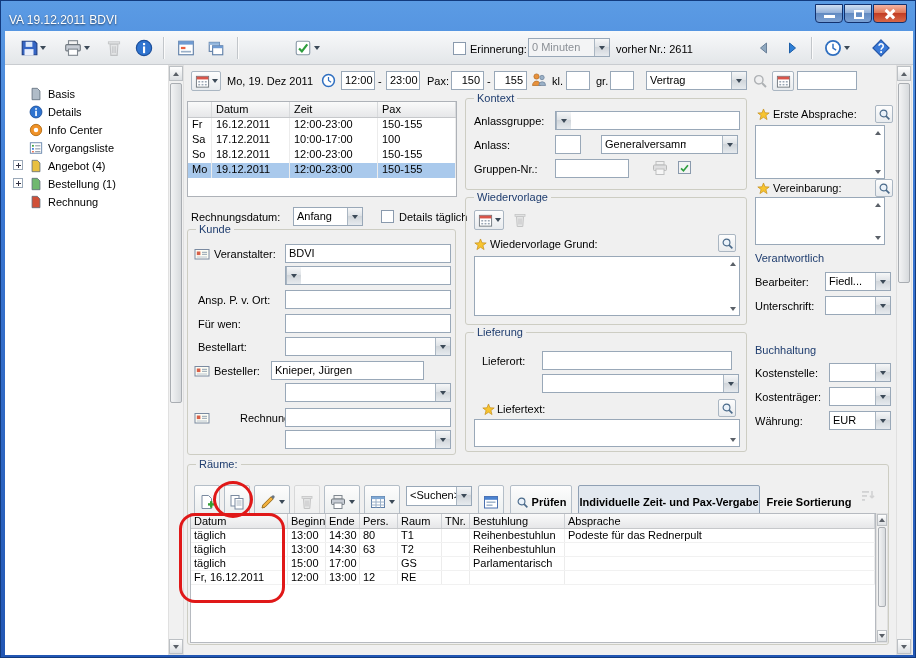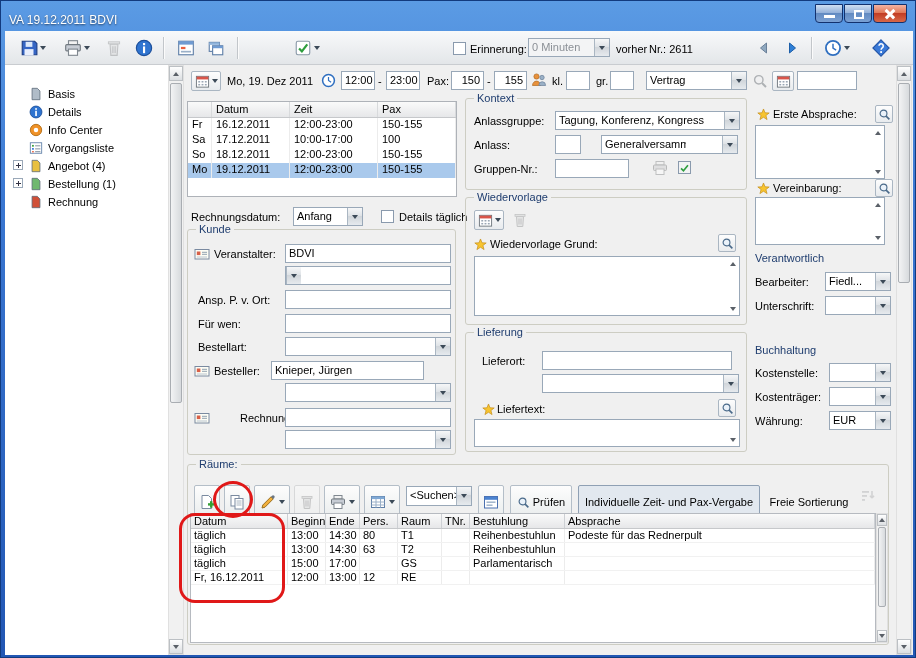--- a/index.html
+++ b/index.html
@@ -50,21 +50,21 @@
 .dtable{position:absolute;left:186px;top:100px;width:270px;height:96px;background:#fff;border:1px solid #aeb2b8;overflow:hidden;}
 .dt-h{display:flex;height:16px;background:linear-gradient(#fafafa,#e6e7e9);border-bottom:1px solid #c6c8cb;}
 .dt-h span{padding:1px 4px;border-right:1px solid #d8dadc;overflow:hidden;white-space:nowrap;}
 .dt-r{display:flex;height:15px;}
 .dt-r span{padding:0 4px;border-right:1px solid #ececec;overflow:hidden;white-space:nowrap;}
 .dt-r.sel{background:#a9c9ec;}
 .cw0{width:24px;flex:none;}.cw1{width:78px;flex:none;}.cw2{width:88px;flex:none;}.cw3{flex:1;}
 .note{position:absolute;background:#fff;border:1px solid #99a8b8;}
 .msb-u,.msb-d{position:absolute;right:2px;width:9px;height:9px;display:flex;align-items:center;justify-content:center;}
 .msb-u{top:2px;}.msb-d{bottom:2px;}
-.rbtn{position:absolute;top:20px;height:34px;display:flex;align-items:center;justify-content:center;gap:3px;border:1px solid #b4bec8;background:linear-gradient(#fdfdfd,#e9eced);border-radius:2px;padding:5px 4px;white-space:nowrap;}
+.rbtn{position:absolute;top:20px;height:34px;display:flex;align-items:center;justify-content:center;gap:3px;border:1px solid #b4bec8;background:linear-gradient(#fdfdfd,#e9eced);border-radius:2px;padding:5px 4px;white-space:nowrap;font-weight:bold;}
 .rbtn.toggle{background:#e2e8ef;border-color:#8fa0b4;}
 .rbtn.flatb{border:none;background:none;}
 .rtbl{position:absolute;left:2px;top:48px;width:686px;height:130px;background:#fff;border:1px solid #b6bac0;overflow:hidden;}
 .rt-h{display:flex;height:15px;background:linear-gradient(#fafafa,#e6e7e9);border-bottom:1px solid #c6c8cb;}
 .rt-h span{padding:1px 3px;border-right:1px solid #cdd0d4;overflow:hidden;white-space:nowrap;}
 .rt-r{display:flex;height:14px;border-bottom:1px solid #f1f1f1;}
 .rt-r span{padding:0 3px;border-right:1px solid #ececec;overflow:hidden;white-space:nowrap;}
 .rc0{width:97px;flex:none}.rc1{width:38px;flex:none}.rc2{width:34px;flex:none}.rc3{width:38px;flex:none}.rc4{width:44px;flex:none}.rc5{width:28px;flex:none}.rc6{width:95px;flex:none}.rc7{flex:1}
 .ann{position:absolute;border:3px solid #e01818;pointer-events:none;z-index:40;}
 .i18{width:18px;height:18px}.i16{width:16px;height:16px}.i15{width:15px;height:15px}.i14{width:14px;height:14px}.i13{width:13px;height:13px}.i12{width:12px;height:12px}
@@ -502,21 +502,20 @@
         <span class="cbn">
           <span class="tri"></span>
         </span>
       </div>
   </div>
 
   <div class="gbox" style="left:464px;top:97px;width:282px;height:92px;">
     <span class="gcap">Kontext</span>
     <span class="lbl" style="left:8px;top:16px;">Anlassgruppe:</span>
     <div class="combo" style="left:89px;top:12px;width:185px;">
-        <span class="cv">Tagung, Konferenz, Kongress</span>
         <span class="cbn">
           <span class="tri"></span>
         </span>
       </div>
     <span class="lbl" style="left:8px;top:40px;">Anlass:</span>
     <div class="field" style="left:89px;top:36px;width:26px;"></div>
     <div class="combo" style="left:135px;top:36px;width:137px;gap:36px;">
         <span class="cv">Generalversammlung</span>
         <span class="cbn">
           <span class="tri"></span>

